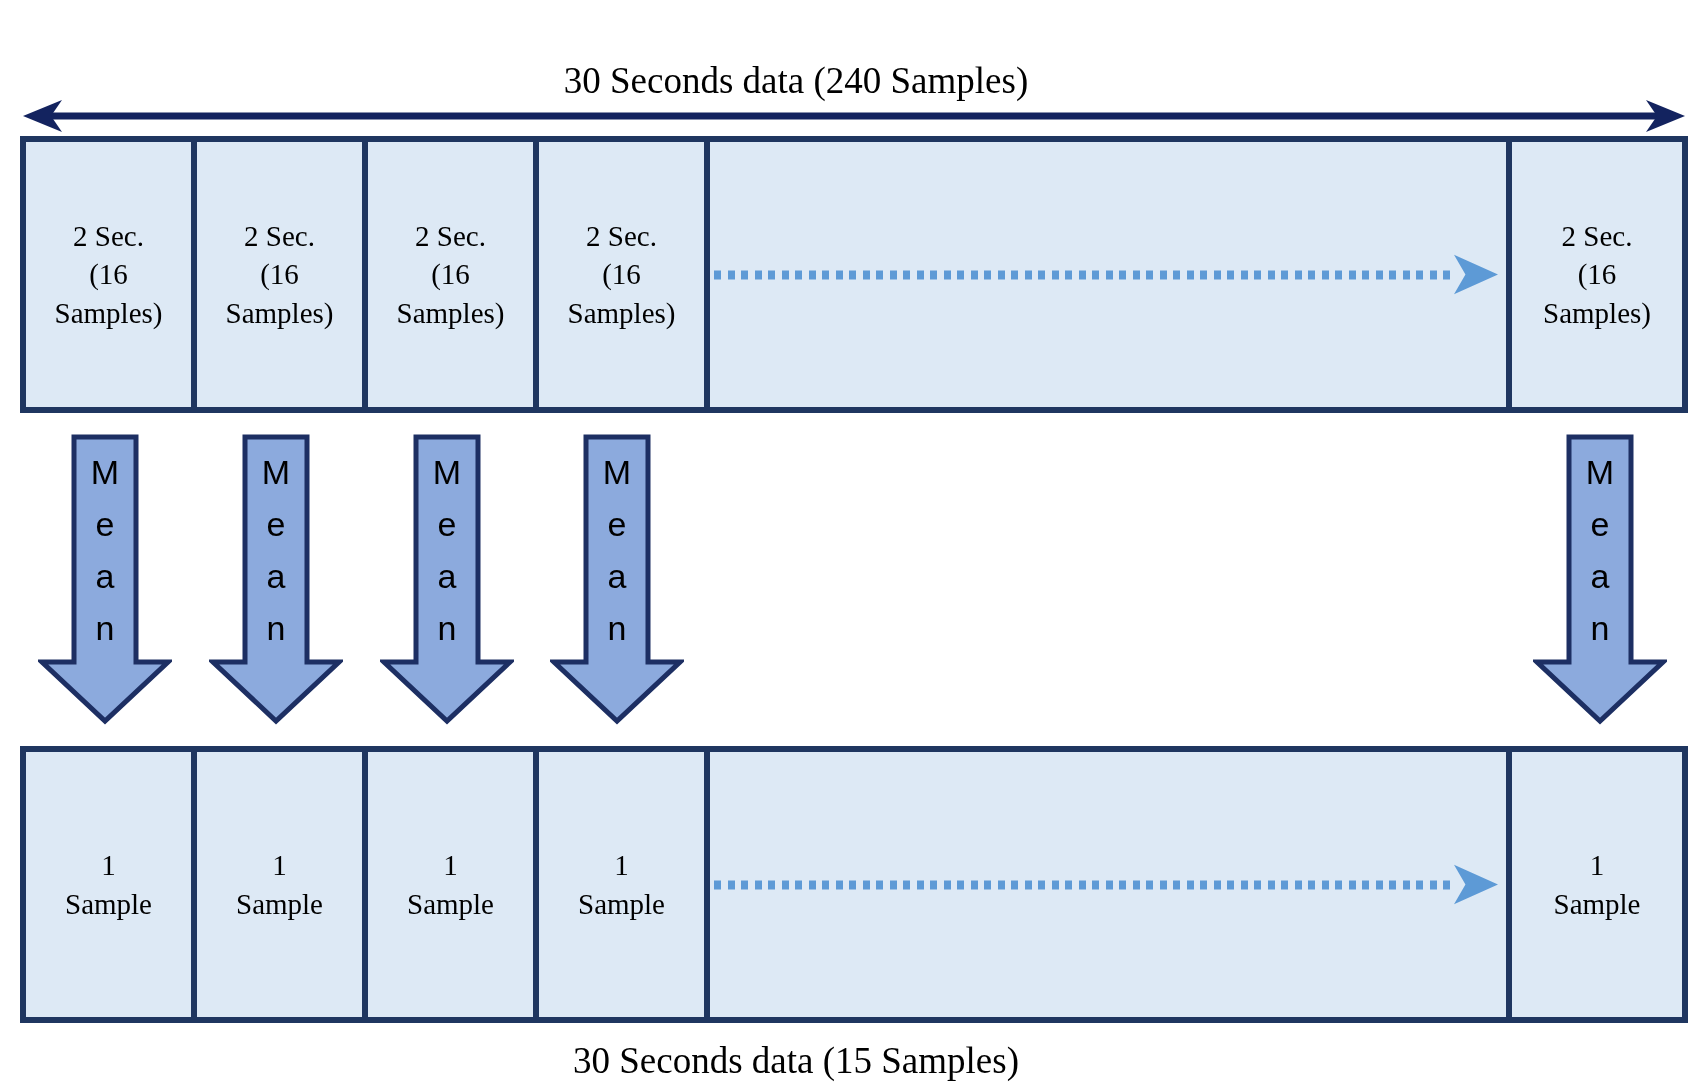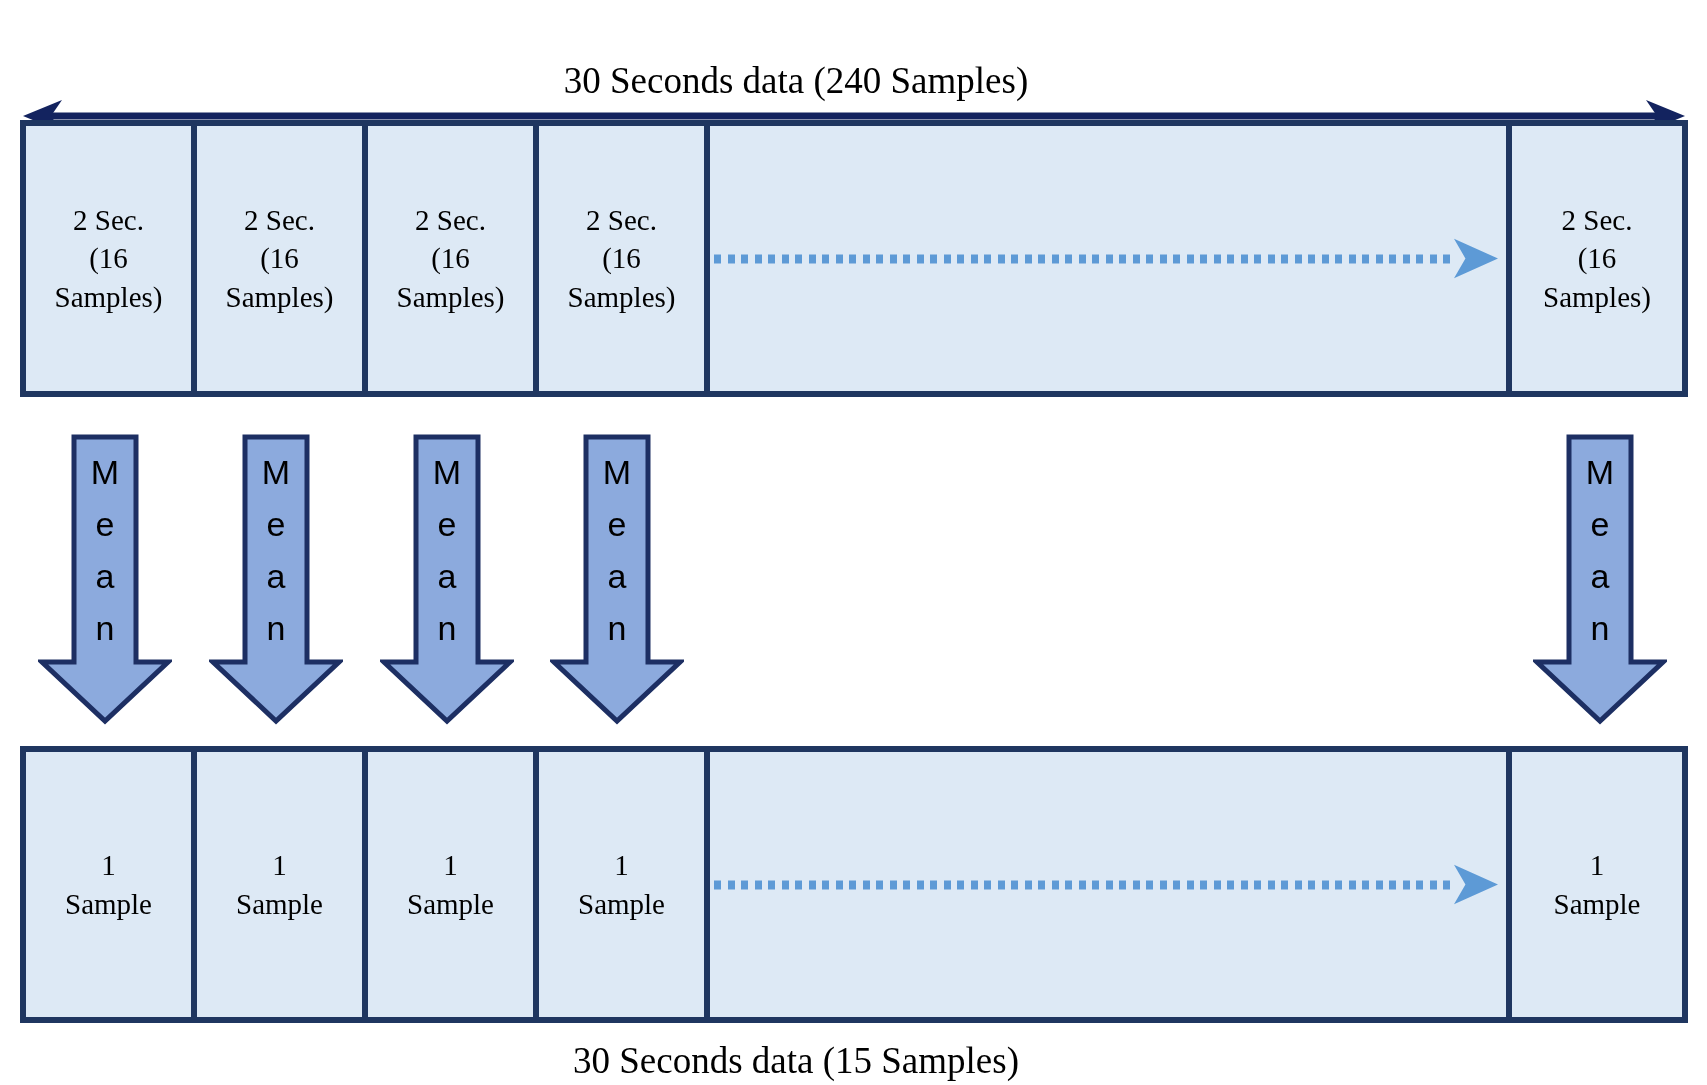--- a/index.html
+++ b/index.html
@@ -49,21 +49,21 @@
   
   .row {
     position: absolute;
     left: 20px;
     width: 1668px;
     display: flex;
     box-sizing: border-box;
     border: 6px solid var(--box-border);
     background: var(--box-fill);
   }
-  .row-top { top: 72px; height: 277px; }
+  .row-top { top: 88px; height: 277px; }
   .row-bottom { top: 698px; height: 277px; }
   .cell {
     flex: 0 0 165px;
     border-right: 6px solid var(--box-border);
     background: var(--box-fill);
     display: flex;
     align-items: center;
     justify-content: center;
     text-align: center;
     position: relative;

